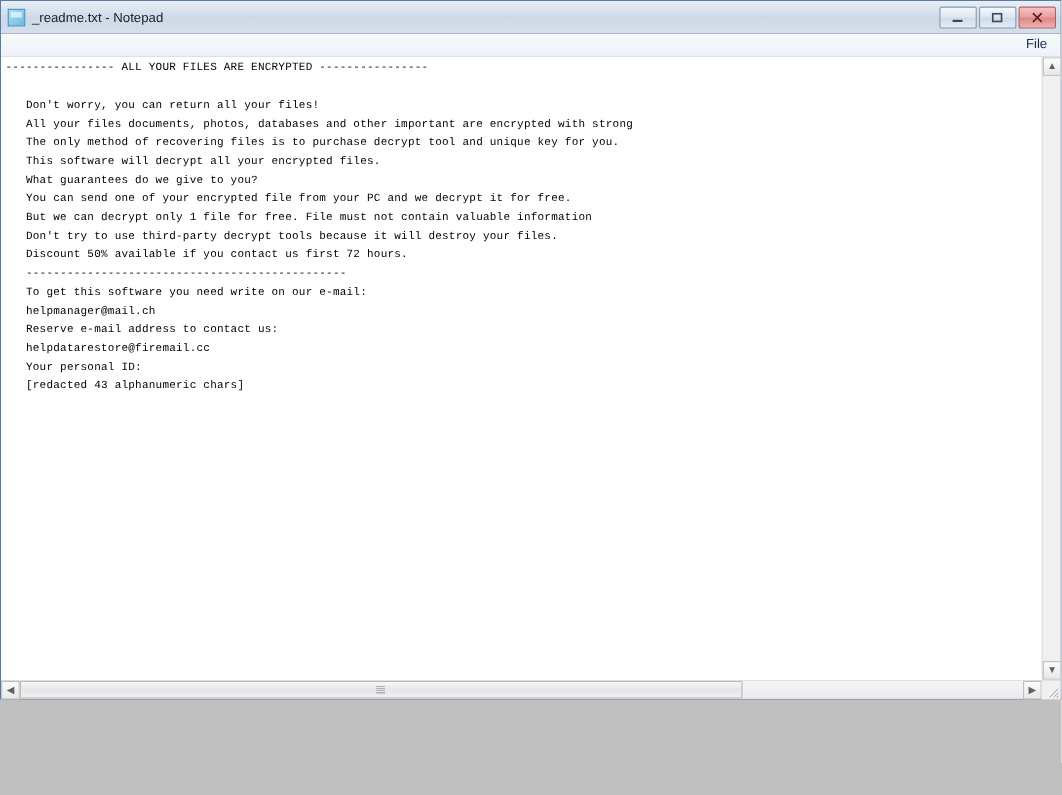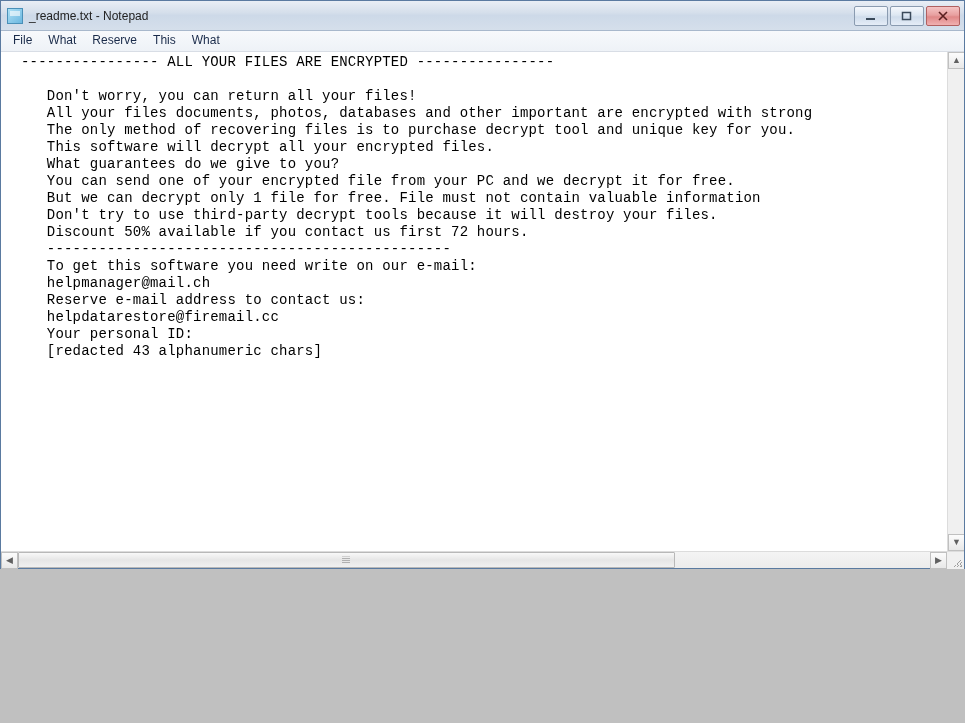--- a/index.html
+++ b/index.html
@@ -9,21 +9,21 @@
     }
     body {
       width: 965px;
       height: 723px;
       font-family: "Segoe UI", Tahoma, sans-serif;
       background: #c0c0c0;
       overflow: hidden;
     }
     .window {
       width: 965px;
-      height: 569px;
+      height: 636px;
       display: flex;
       flex-direction: column;
       border: 1px solid #5a7aa0;
       background: #fff;
     }
     .titlebar {
       height: 30px;
       background: linear-gradient(to bottom, #e9eef5 0%, #d5dfeb 40%, #cdd9e8 50%, #d5dfeb 100%);
       display: flex;
       align-items: center;
@@ -72,41 +72,42 @@
       border-color: #b06060;
     }
     .win-btn svg {
       display: block;
     }
     .menubar {
       height: 21px;
       background: linear-gradient(to bottom, #f7f9fc 0%, #eef2f7 100%);
       border-bottom: 1px solid #d8dde5;
       display: flex;
-      align-items: flex-start;
+      align-items: flex-end;
       padding: 0 4px;
       font-size: 12px;
+      flex-direction: column;
     }
     .menu-item {
       padding: 2px 8px;
       color: #1a2b4a;
       cursor: pointer;
     }
     .content-wrapper {
       flex: 1;
       display: flex;
       background: #fff;
       position: relative;
       overflow: hidden;
     }
     .text-area {
       flex: 1;
-      padding: 2px 20px;
+      padding: 2px 4px;
       font-family: Consolas, "Courier New", monospace;
-      font-size: 14px;
+      font-size: 10px;
       line-height: 17px;
       color: #000;
       white-space: pre;
       overflow: hidden;
       letter-spacing: 0.2px;
     }
     .vscroll {
       width: 17px;
       background: #f0f0f0;
       border-left: 1px solid #dcdcdc;

